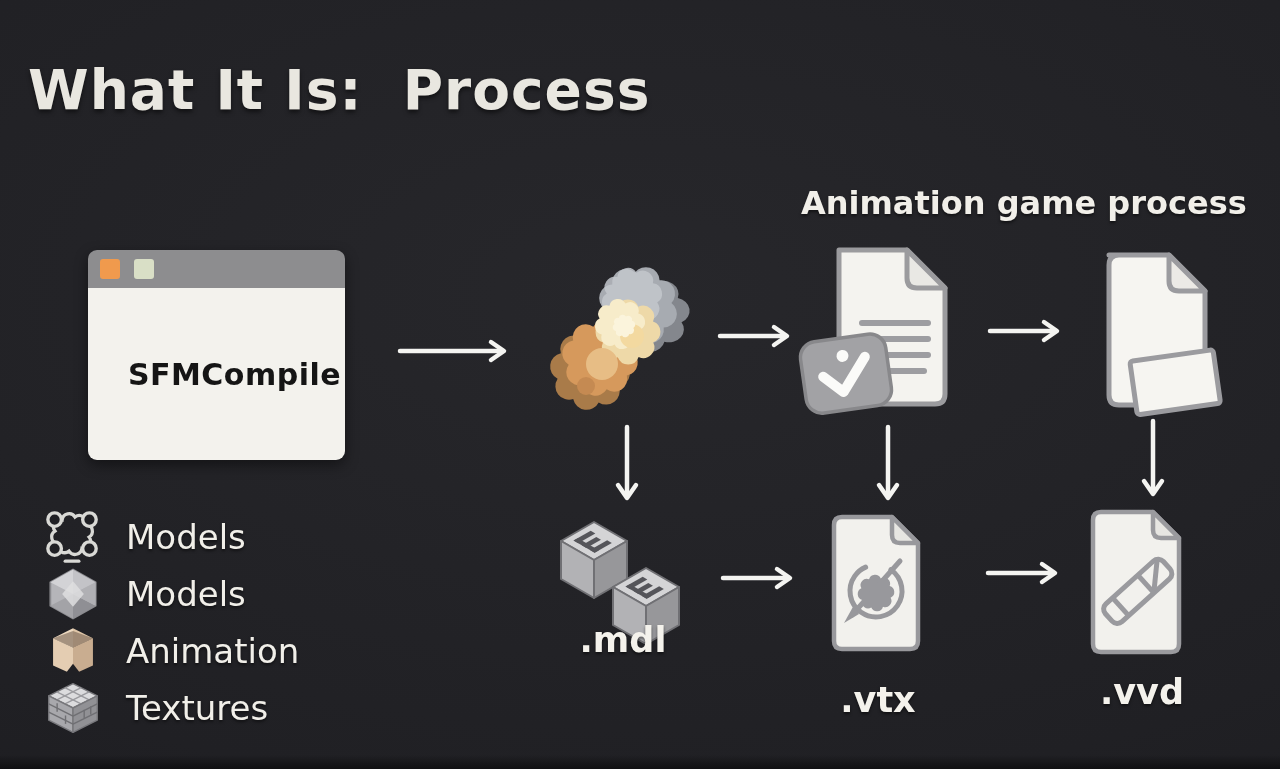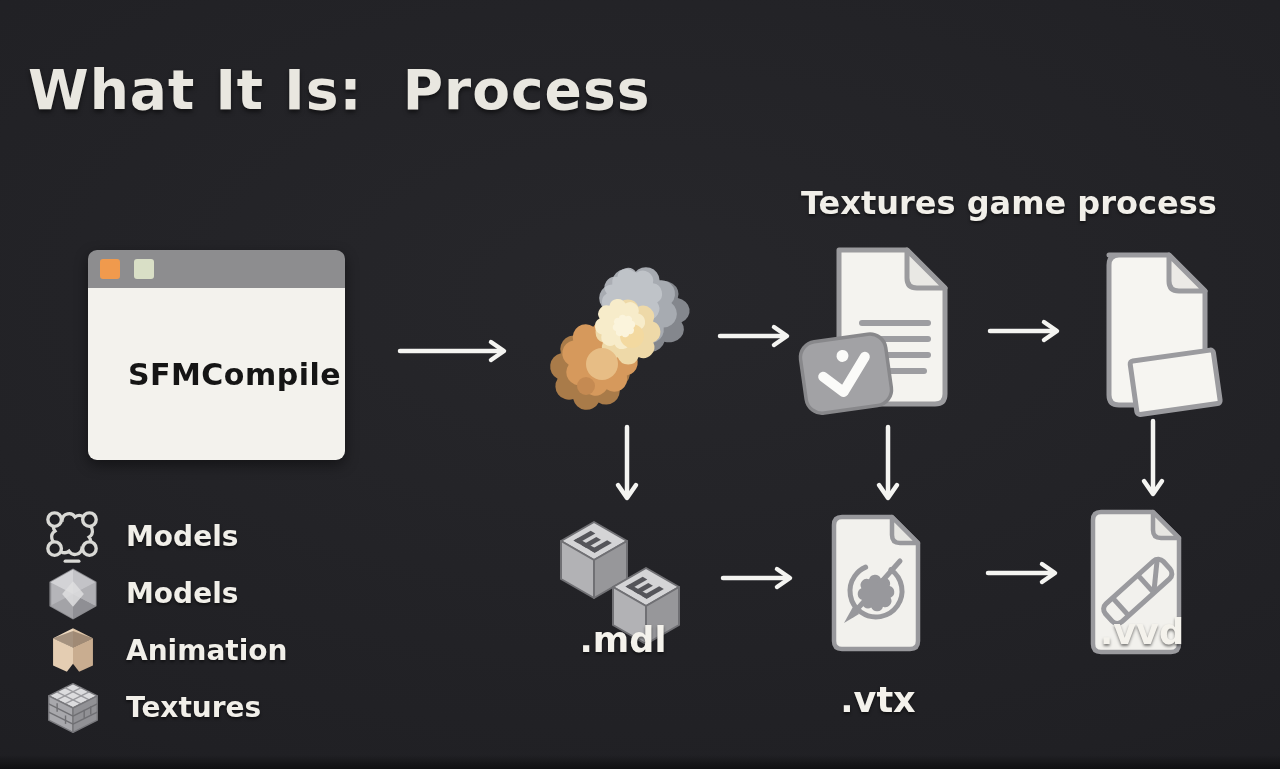--- a/index.html
+++ b/index.html
@@ -27,21 +27,21 @@
   .win-btn.green{background:#d9dfc6;}
   .window-body{height:172px;background:#f3f2ed;display:flex;align-items:center;justify-content:center;}
   .window-label{font-size:30px;font-weight:bold;color:#151515;letter-spacing:.5px;margin-left:36px;}
   .file-label{
     font-size:35px;font-weight:bold;color:#f4f2ec;text-align:center;
     text-shadow:0 2px 3px rgba(0,0,0,.5);
   }
   .legend{left:40px;top:508px;display:flex;flex-direction:column;}
   .legend-row{display:flex;align-items:center;height:57px;}
   .legend-icon{width:66px;display:flex;justify-content:center;margin-right:20px;}
-  .legend-label{font-size:28px;font-weight:bold;color:#f1efe9;text-shadow:0 2px 3px rgba(0,0,0,.5);}
+  .legend-label{font-size:34px;font-weight:normal;color:#f1efe9;text-shadow:0 2px 3px rgba(0,0,0,.5);}
   .arrow-layer{left:0;top:0;width:1280px;height:769px;pointer-events:none;}
   .arrow-layer line,.arrow-layer polyline{stroke:#f4f4f1;stroke-width:4.5;stroke-linecap:round;stroke-linejoin:round;fill:none;}
   .bottom-band{left:0;right:0;bottom:0;height:14px;background:linear-gradient(rgba(0,0,0,0),rgba(0,0,0,.5));}
   svg{overflow:visible;display:block;}
 </style>
 </head>
 <body>
 
 <div class="slide">
 
@@ -56,21 +56,21 @@
           <rect x="0.20" y="0.18" width="0.13" height="0.64"></rect>
           <rect x="0.20" y="0.18" width="0.52" height="0.14"></rect>
           <rect x="0.20" y="0.43" width="0.44" height="0.14"></rect>
           <rect x="0.20" y="0.68" width="0.52" height="0.14"></rect>
         </g>
       </g>
     </defs>
   </svg>
 
   <div class="abs title">What It Is:  Process</div>
-  <div class="abs subtitle">Textures game process</div>
+  <div class="abs subtitle">Animation game process</div>
 
   <div class="abs window">
     <div class="window-bar">
       <div class="win-btn orange"></div>
       <div class="win-btn green"></div>
     </div>
     <div class="window-body">
       <span class="window-label">SFMCompile</span>
     </div>
   </div>
@@ -132,21 +132,21 @@
   <svg class="abs" style="left:1085px;top:508px" width="108" height="150" viewBox="0 0 108 150">
     <path d="M16,4 H68 L94,30 V136 q0,8 -8,8 H16 q-8,0 -8,-8 V12 q0,-8 8,-8 Z" fill="#f2f1ed" stroke="#9a9a9e" stroke-width="4.5" stroke-linejoin="round"></path>
     <path d="M68,4 L94,30 H76 q-8,0 -8,-8 Z" fill="#e7e6e2" stroke="#9a9a9e" stroke-width="4.5" stroke-linejoin="round"></path>
     <g transform="rotate(-42 52 84)" fill="none" stroke="#9a9a9e" stroke-width="5" stroke-linejoin="round">
       <rect x="14" y="72" width="78" height="24" rx="7"></rect>
       <line x1="30" y1="72" x2="30" y2="96"></line>
       <line x1="64" y1="72" x2="64" y2="96"></line>
       <line x1="66" y1="94" x2="88" y2="74"></line>
     </g>
   </svg>
-  <div class="abs file-label" style="left:1088px;top:612px;width:108px">.vvd</div>
+  <div class="abs file-label" style="left:1088px;top:672px;width:108px">.vvd</div>
 
   <div class="abs legend">
 
     <div class="legend-row">
       <span class="legend-icon">
         <svg width="62" height="58" viewBox="0 0 64 60">
           <use href="#scallop" transform="translate(31,27) scale(0.56) rotate(10)" fill="none" stroke="#d9d9d5" stroke-width="6"></use>
           <g fill="#202024" stroke="#d9d9d5" stroke-width="3.5">
             <circle cx="13" cy="12" r="7"></circle>
               <circle cx="49" cy="12" r="7"></circle>

